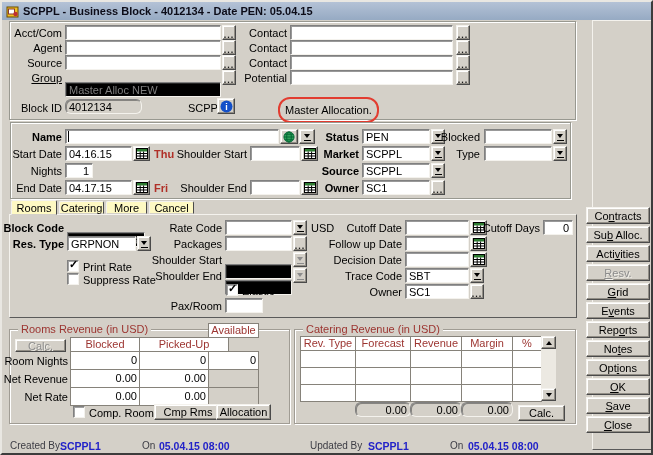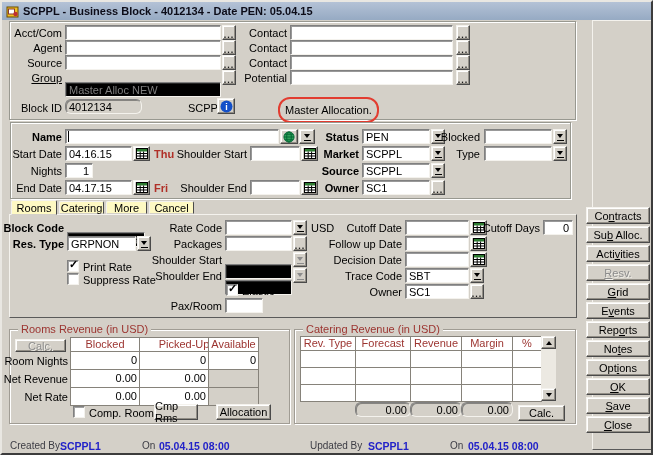--- a/index.html
+++ b/index.html
@@ -306,40 +306,40 @@
     <div class="fld" style="left:403px;top:282px;width:64px;height:15px;">SC1</div>
     <div class="btn browse" style="left:468px;top:282px;width:14px;height:15px;">...</div>
   </div>
 
   <div class="groupbox" style="left:7px;top:327px;width:281px;height:95px;">
     <div class="legend">Rooms Revenue (in  USD)</div>
   </div>
   <div class="btn dis" style="left:13px;top:337px;width:51px;height:13px;">Calc.</div>
   <div class="th" style="left:68px;top:335px;width:70px;height:15px;">Blocked</div>
   <div class="th" style="left:137px;top:335px;width:90px;height:15px;">Picked-Up</div>
-  <div class="th" style="left:206px;top:335px;width:51px;height:15px;">Available</div>
+  <div class="th" style="left:206px;top:321px;width:51px;height:15px;">Available</div>
 
   <div class="lbl" style="left:0;top:352px;width:66px;">Room Nights</div>
   <div class="td" style="left:68px;top:349px;width:70px;height:19px;line-height:17px;">0</div>
   <div class="td" style="left:137px;top:349px;width:70px;height:19px;line-height:17px;">0</div>
   <div class="td" style="left:206px;top:349px;width:51px;height:19px;line-height:17px;">0</div>
 
   <div class="lbl" style="left:0;top:370px;width:66px;">Net Revenue</div>
   <div class="td" style="left:68px;top:367px;width:70px;height:19px;line-height:17px;">0.00</div>
   <div class="td" style="left:137px;top:367px;width:70px;height:19px;line-height:17px;">0.00</div>
   <div class="td gray" style="left:206px;top:367px;width:51px;height:19px;"></div>
 
   <div class="lbl" style="left:0;top:388px;width:66px;">Net Rate</div>
   <div class="td" style="left:68px;top:385px;width:70px;height:19px;line-height:17px;">0.00</div>
   <div class="td" style="left:137px;top:385px;width:70px;height:19px;line-height:17px;">0.00</div>
   <div class="td gray" style="left:206px;top:385px;width:51px;height:19px;"></div>
 
   <div class="cb" style="left:71px;top:404px;"></div>
   <div class="lbl lft" style="left:87px;top:404px;width:72px;">Comp. Rooms</div>
-  <div class="btn" style="left:152px;top:402px;width:44px;height:16px;">Cmp Rms</div>
+  <div class="btn" style="left:152px;top:402px;width:68px;height:16px;">Cmp Rms</div>
   <div class="btn" style="left:214px;top:402px;width:55px;height:16px;">Allocation</div>
 
   <div class="groupbox" style="left:292px;top:327px;width:282px;height:95px;">
     <div class="legend">Catering Revenue (in  USD)</div>
   </div>
   <div class="th" style="left:298px;top:334px;width:56px;height:15px;">Rev. Type</div>
   <div class="th" style="left:353px;top:334px;width:56px;height:15px;">Forecast</div>
   <div class="th" style="left:408px;top:334px;width:52px;height:15px;">Revenue</div>
   <div class="th" style="left:459px;top:334px;width:52px;height:15px;">Margin</div>
   <div class="th" style="left:510px;top:334px;width:30px;height:15px;">%</div>

